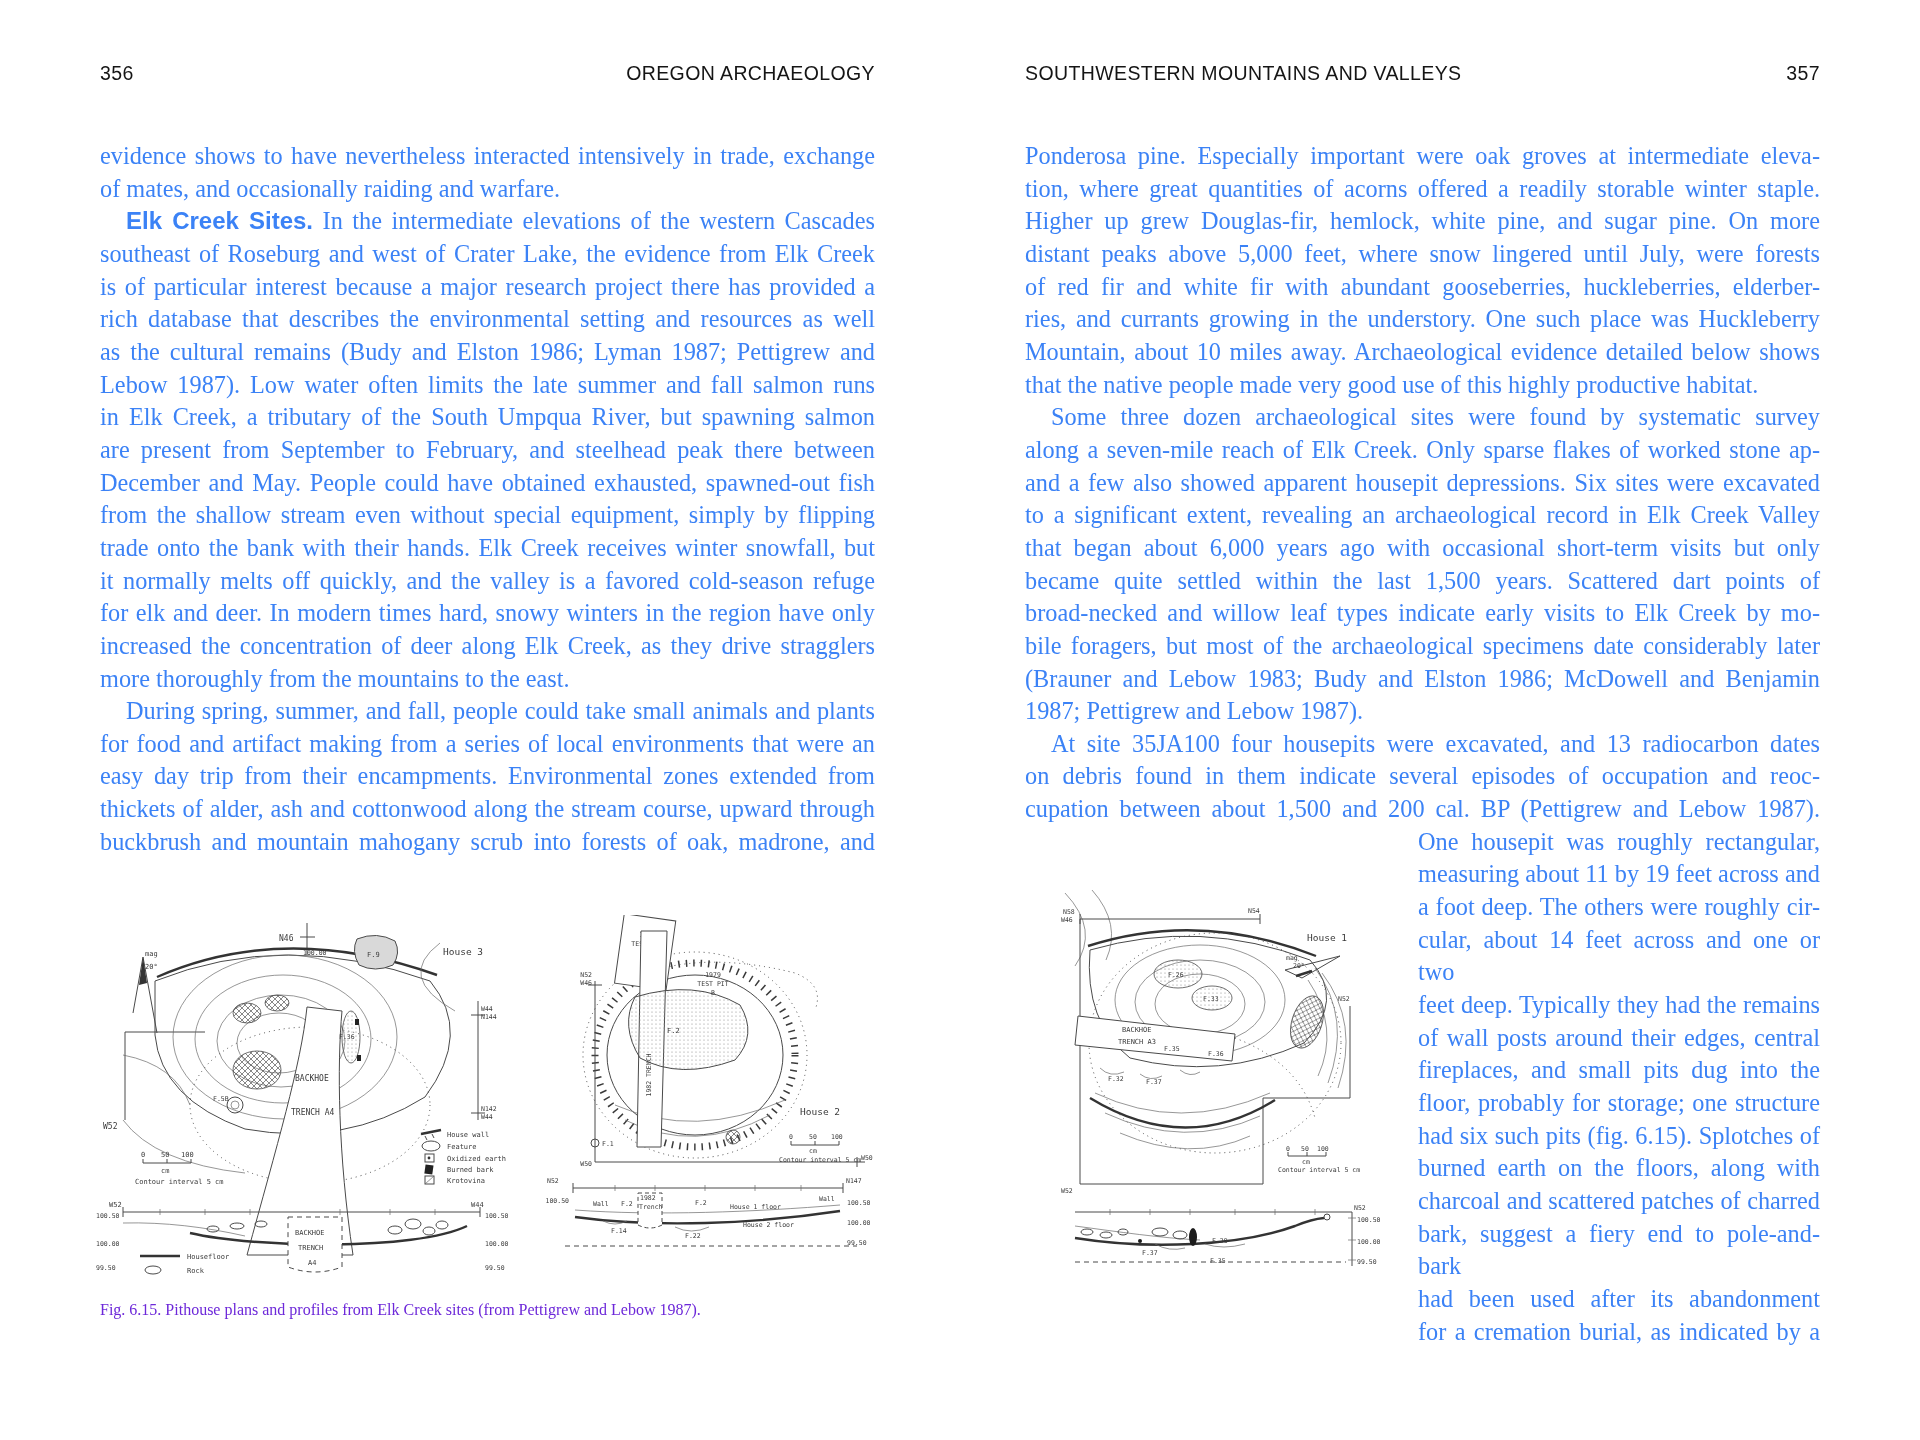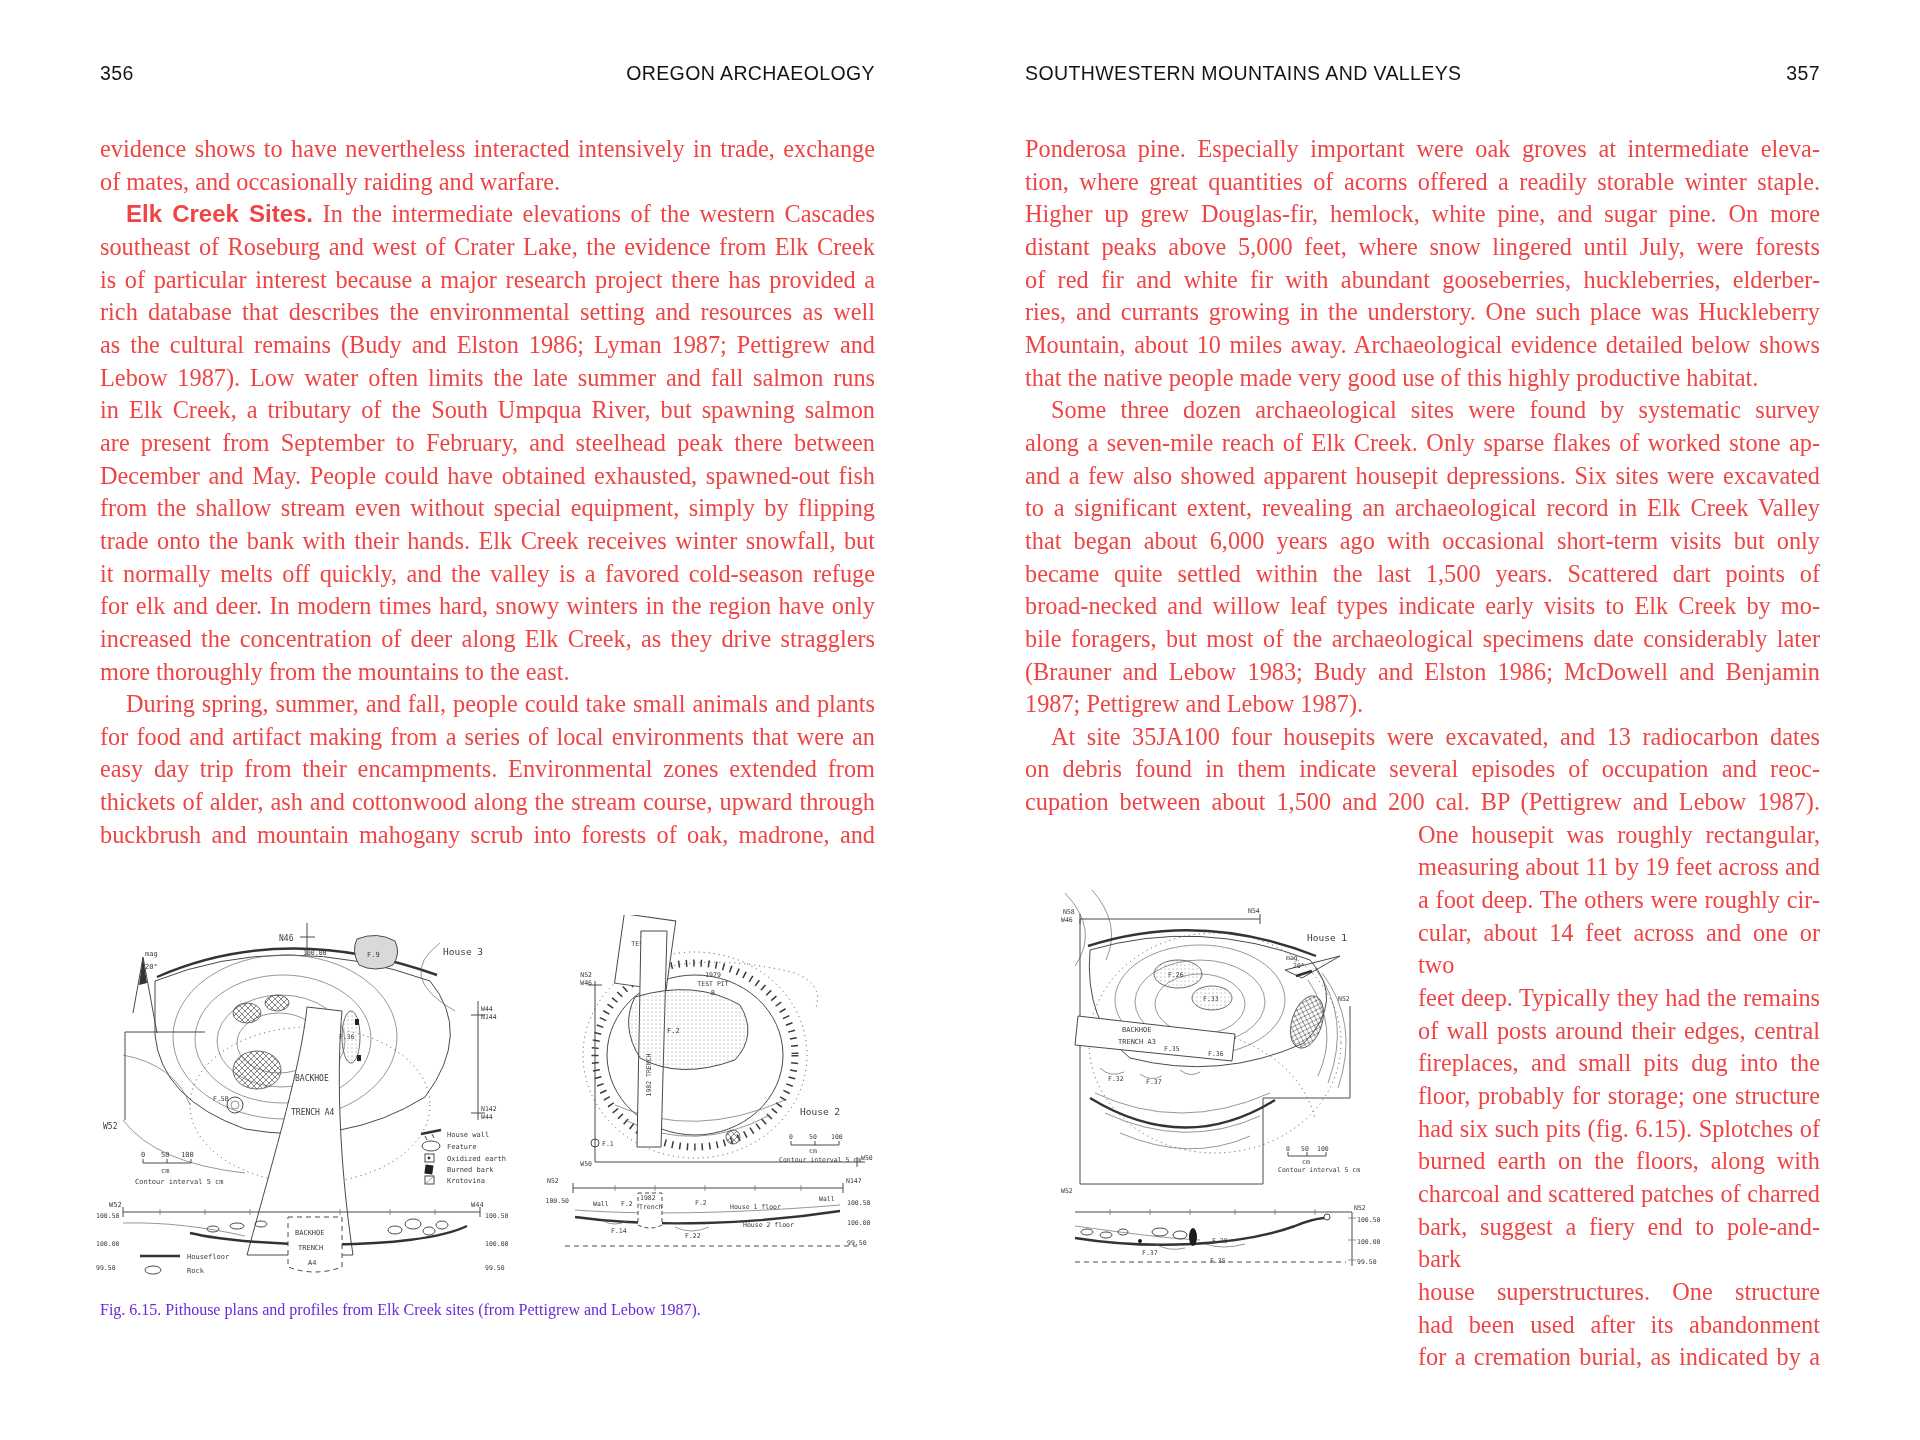--- a/index.html
+++ b/index.html
@@ -2,21 +2,21 @@
 <html><head>
 <meta charset="utf-8">
 <style>
   html,body{margin:0;padding:0;background:#d9d9d9;}
   #canvas{position:relative;width:1920px;height:1440px;background:#ffffff;overflow:hidden;
           font-family:"Liberation Serif",serif;color:#1a1a1a;padding-left:21px;}
   .runhead{position:absolute;top:62px;display:flex;justify-content:space-between;align-items:baseline;
            font-family:"Liberation Sans",sans-serif;font-size:19.5px;letter-spacing:.4px;color:#151515;}
   #left-head{left:100px;width:775px;}
   #right-head{left:1025px;width:795px;}
-  .body-col{position:absolute;top:133px;font-size:24.3px;line-height:32.65px;color:#ef4444;}
+  .body-col{position:absolute;top:140px;font-size:24.3px;line-height:32.65px;color:#3b82f6;}
   #left-body{left:100px;width:775px;}
   #right-body{left:1025px;width:795px;}
   .line{text-align:justify;text-align-last:justify;}
   .line.last{text-align-last:left;}
   .line.indent{text-indent:26px;}
   .lead{font-family:"Liberation Sans",sans-serif;font-weight:bold;font-size:24px;}
   .narrow .line{margin-left:393px;}
   #left-caption{position:absolute;left:100px;top:1301px;width:720px;
                 font-family:Liberation Serif, serif;font-size:16px;color:#6d28d9;}
   .figure{position:absolute;}
@@ -110,21 +110,20 @@
         <div class="line">a foot deep. The others were roughly cir-</div>
         <div class="line">cular, about 14 feet across and one or two</div>
         <div class="line">feet deep. Typically they had the remains</div>
         <div class="line">of wall posts around their edges, central</div>
         <div class="line">fireplaces, and small pits dug into the</div>
         <div class="line">floor, probably for storage; one structure</div>
         <div class="line">had six such pits (fig. 6.15). Splotches of</div>
         <div class="line">burned earth on the floors, along with</div>
         <div class="line">charcoal and scattered patches of charred</div>
         <div class="line">bark, suggest a fiery end to pole-and-bark</div>
-        <div class="line">house superstructures. One structure</div>
         <div class="line">had been used after its abandonment</div>
         <div class="line">for a cremation burial, as indicated by a</div>
       </div>
   </div>
 
   <div class="figure" style="left:95px;top:915px;width:785px;height:380px;">
   <svg width="785" height="380" viewBox="0 0 785 380">
     <defs>
       <pattern id="stip" width="4" height="4" patternUnits="userSpaceOnUse">
             <circle cx="1" cy="1" r="0.6" fill="#8a8a8a"></circle>

